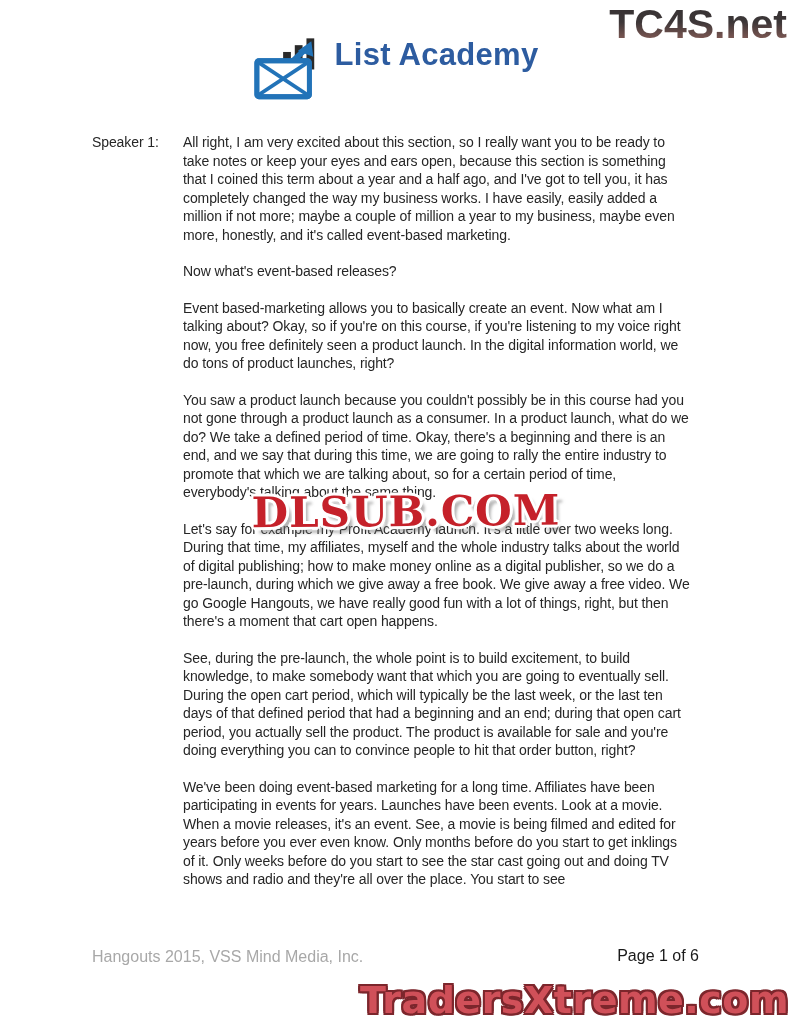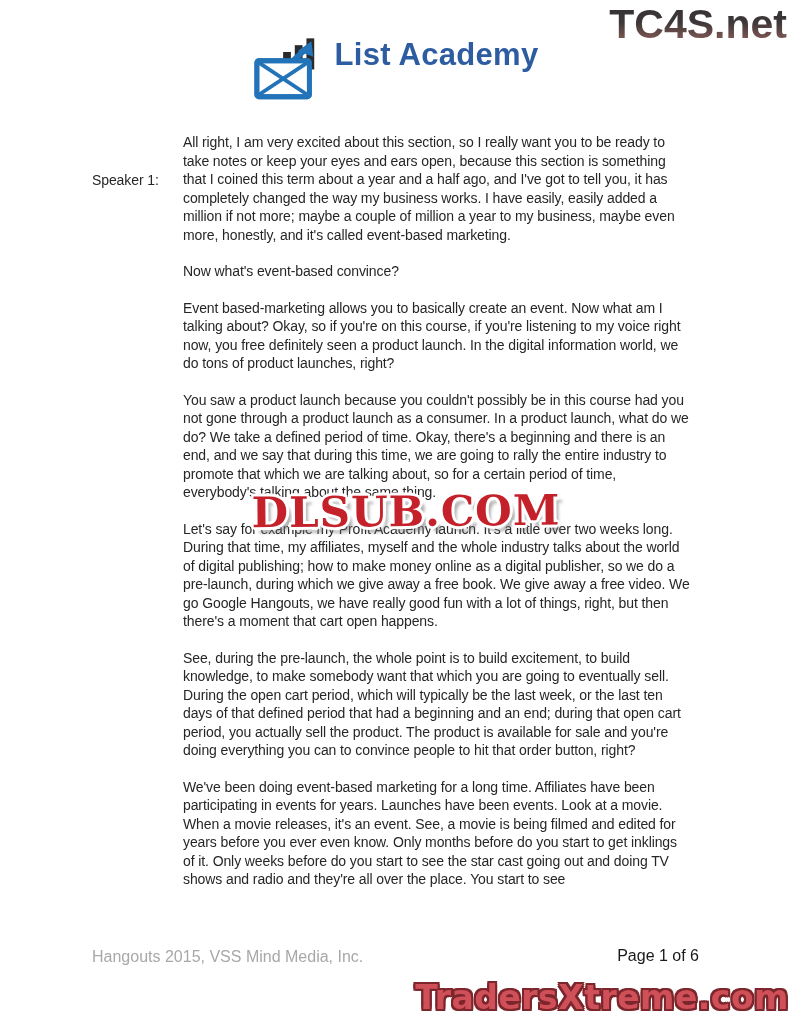--- a/index.html
+++ b/index.html
@@ -41,21 +41,21 @@
 
   
   .transcript {
     position: absolute; top: 133px; left: 92px; width: 608px;
     display: flex;
     font-size: 14px;
     line-height: 18.5px;
     letter-spacing: -0.1px;
     color: #262626;
   }
-  .speaker-col { width: 91px; flex-shrink: 0; margin-top: 38px; }
+  .speaker-col { width: 91px; flex-shrink: 0; }
   .paras-col { width: 517px; }
   .paras-col p { margin: 0 8px 18px 0; }
 
   
   .dlsub {
     position: absolute; top: 487px; left: 246px; width: 320px;
     text-align: center;
     font-family: "DejaVu Serif", serif;
     font-weight: bold;
     font-size: 42px;
@@ -79,21 +79,21 @@
     position: absolute; top: 947px; right: 92px;
     font-family: Liberation Sans, sans-serif;
     font-size: 16px; color: #1a1a1a;
   }
 
   
   .traders {
     position: absolute; top: 978px; right: 2px;
     font-family: "DejaVu Sans", sans-serif;
     font-weight: bold;
-    font-size: 33px;
+    font-size: 38px;
     letter-spacing: 0.5px;
     color: #d05059;
     text-shadow:
       -2px -2px 0 #7c262c, 2px -2px 0 #7c262c,
       -2px  2px 0 #7c262c, 2px  2px 0 #7c262c,
        0   -2px 0 #7c262c, 0    2px 0 #7c262c,
       -2px  0   0 #7c262c, 2px  0   0 #7c262c,
       -4px -4px 2px #ffffff, 4px -4px 2px #ffffff,
       -4px  4px 2px #ffffff, 4px  4px 2px #ffffff,
        0 0 7px #ffffff;
@@ -122,21 +122,21 @@
         <rect x="4" y="24" width="54" height="37" rx="2" fill="none" stroke="#2273b8" stroke-width="5"></rect>
       </svg>
     </span>
     <span class="logo-text">List Academy</span>
   </div>
 
   <div class="transcript">
     <div class="speaker-col">Speaker 1:</div>
     <div class="paras-col">
       <p>All right, I am very excited about this section, so I really want you to be ready to take notes or keep your eyes and ears open, because this section is something that I coined this term about a year and a half ago, and I've got to tell you, it has completely changed the way my business works. I have easily, easily added a million if not more; maybe a couple of million a year to my business, maybe even more, honestly, and it's called event-based marketing.</p>
-      <p>Now what's event-based convince?</p>
+      <p>Now what's event-based releases?</p>
       <p>Event based-marketing allows you to basically create an event. Now what am I talking about? Okay, so if you're on this course, if you're listening to my voice right now, you free definitely seen a product launch. In the digital information world, we do tons of product launches, right?</p>
       <p>You saw a product launch because you couldn't possibly be in this course had you not gone through a product launch as a consumer. In a product launch, what do we do? We take a defined period of time. Okay, there's a beginning and there is an end, and we say that during this time, we are going to rally the entire industry to promote that which we are talking about, so for a certain period of time, everybody's talking about the same thing.</p>
       <p>Let's say for example my Profit Academy launch. It's a little over two weeks long. During that time, my affiliates, myself and the whole industry talks about the world of digital publishing; how to make money online as a digital publisher, so we do a pre-launch, during which we give away a free book. We give away a free video. We go Google Hangouts, we have really good fun with a lot of things, right, but then there's a moment that cart open happens.</p>
       <p>See, during the pre-launch, the whole point is to build excitement, to build knowledge, to make somebody want that which you are going to eventually sell. During the open cart period, which will typically be the last week, or the last ten days of that defined period that had a beginning and an end; during that open cart period, you actually sell the product. The product is available for sale and you're doing everything you can to convince people to hit that order button, right?</p>
       <p>We've been doing event-based marketing for a long time. Affiliates have been participating in events for years. Launches have been events. Look at a movie. When a movie releases, it's an event. See, a movie is being filmed and edited for years before you ever even know. Only months before do you start to get inklings of it. Only weeks before do you start to see the star cast going out and doing TV shows and radio and they're all over the place. You start to see</p>
     </div>
   </div>
 
   <div class="dlsub">DLSUB.COM</div>
 

